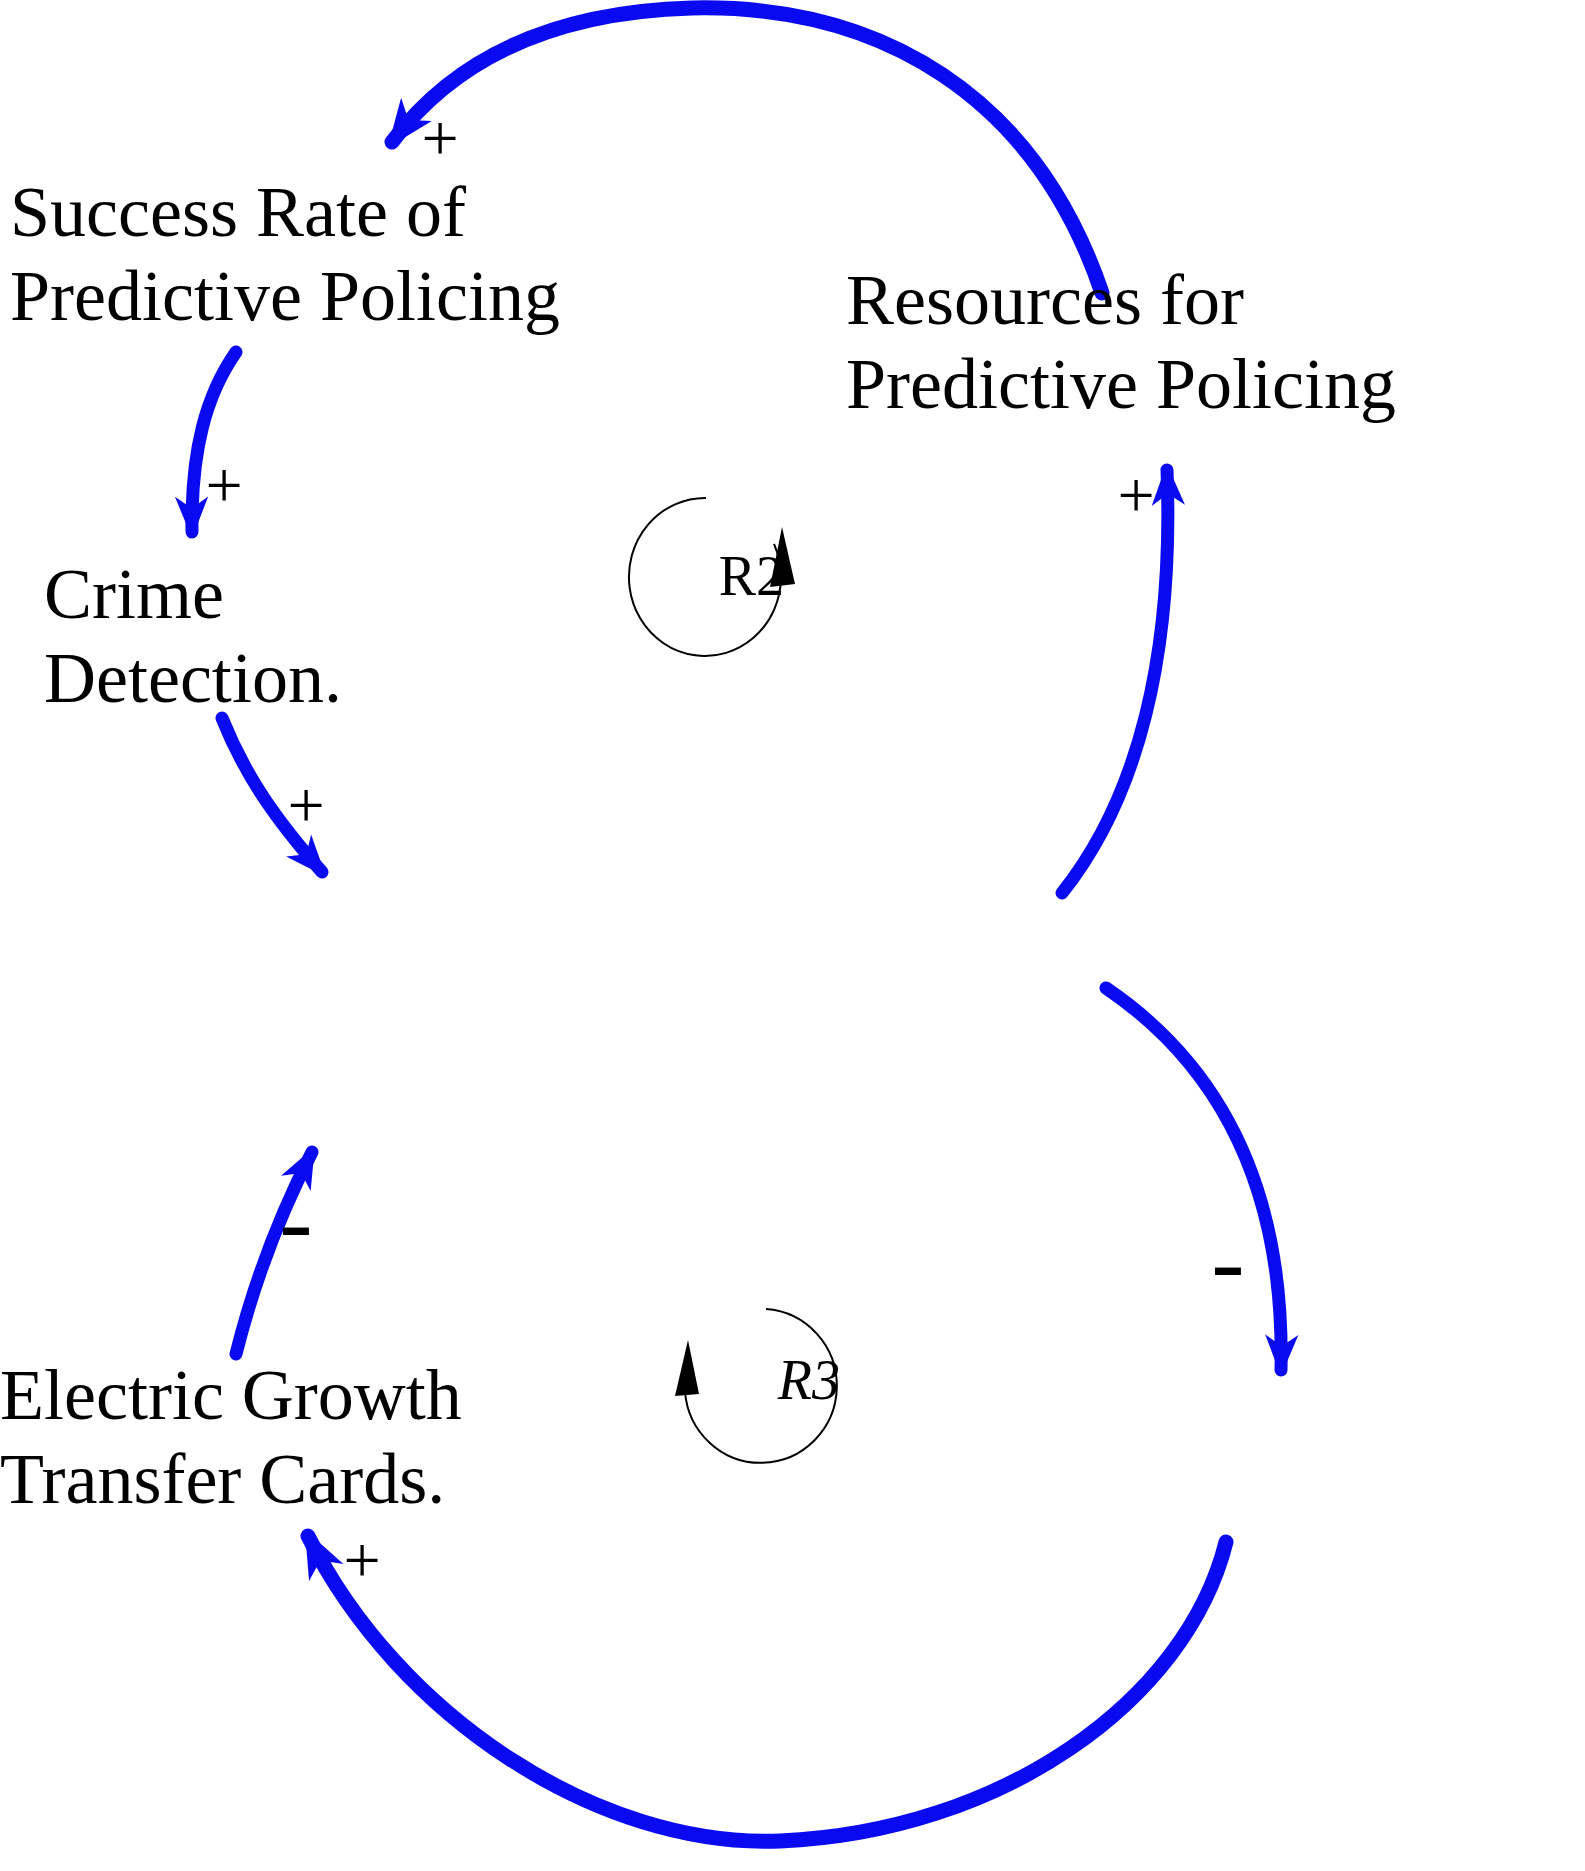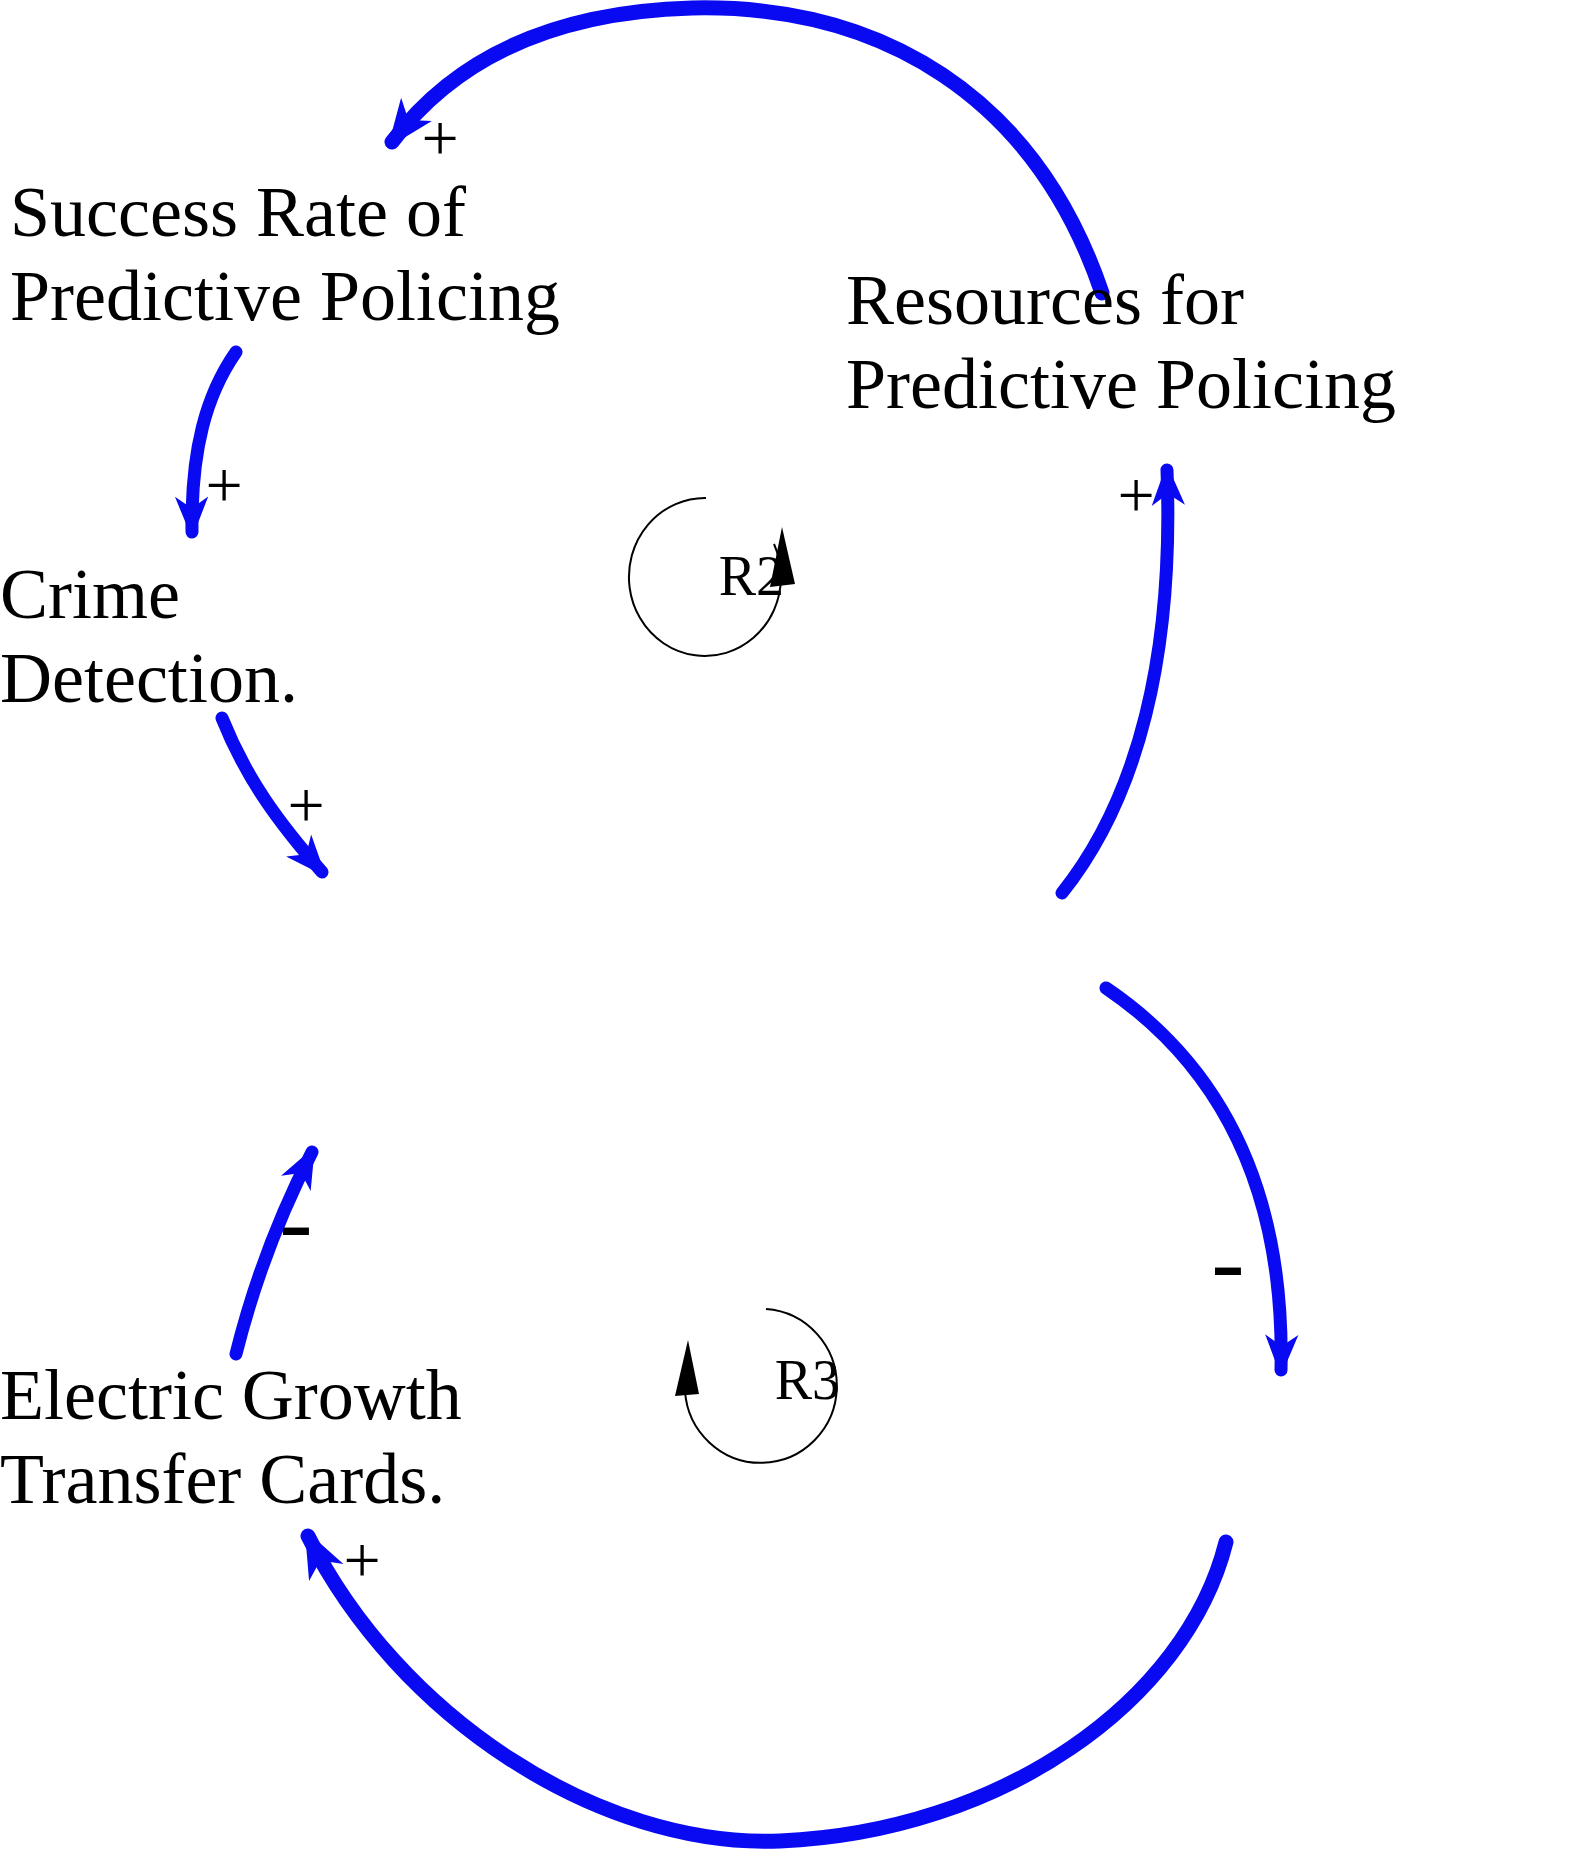--- a/index.html
+++ b/index.html
@@ -47,26 +47,26 @@
   .sign {
     position: absolute;
     transform: translate(-50%, -50%);
     font-size: 66px;
     line-height: 66px;
   }
   .sign.minus { font-size: 100px; line-height: 60px; }
   
   .n-success      { left: 10px;  top: 170px;  width: 580px; }
   .n-resourcespp  { left: 846px; top: 258px;  width: 600px; }
-  .n-crime        { left: 0px;   top: 552px;  width: 400px; }
+  .n-crime        { left: 0px;   top: 552px;  width: 400px; padding-left: 44px; }
   .n-growth       { left: 305px; top: 883px;  width: 840px; }
   .n-ebt          { left: 0px;   top: 1353px; width: 550px; }
   .n-welfare      { left: 930px; top: 1376px; width: 650px; }
   .lbl-r2 { left: 624px; top: 534px;  width: 160px; }
-  .lbl-r3 { left: 680px; top: 1338px; width: 160px; }
+  .lbl-r3 { left: 680px; top: 1338px; width: 160px; font-style: italic; }
   .p1 { left: 440px;  top: 138px; }
   .p2 { left: 224px;  top: 485px; }
   .p3 { left: 306px;  top: 805px; }
   .p4 { left: 1136px; top: 495px; }
   .p5 { left: 1228px; top: 1262px; }
   .p6 { left: 296px;  top: 1222px; }
   .p7 { left: 362px;  top: 1560px; }
 </style>
 </head>
 <body>

